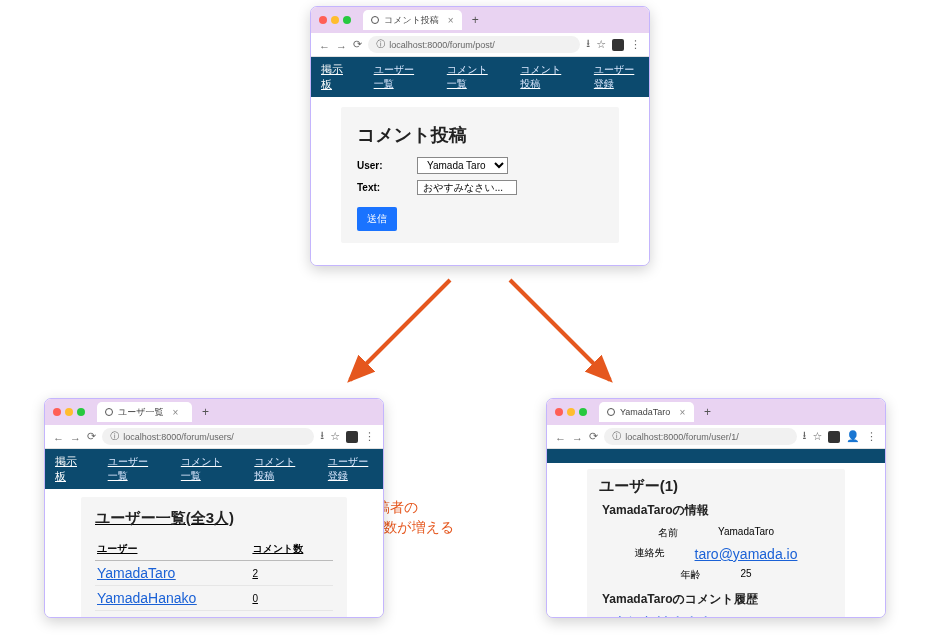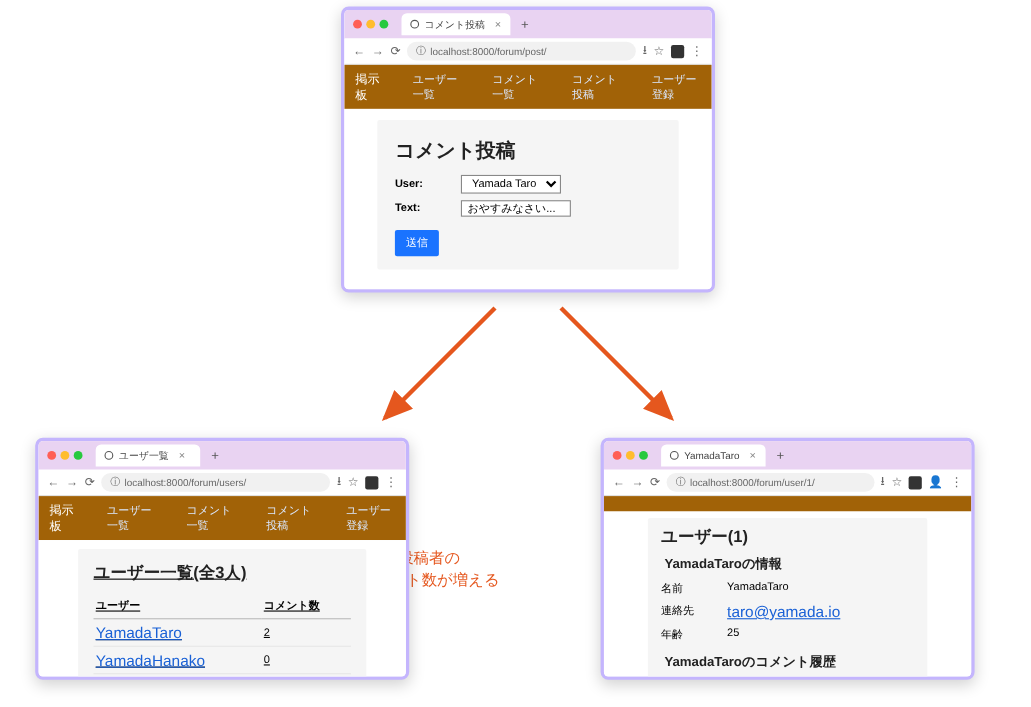--- a/index.html
+++ b/index.html
@@ -7,21 +7,21 @@
     margin: 0;
     font-family: -apple-system, "Helvetica Neue", Arial, sans-serif;
     background: #fff;
     width: 937px;
     height: 643px;
     position: relative;
     overflow: hidden;
   }
   .browser {
     position: absolute;
-    border: 3px solid #c4b5fd;
+    border: 1px solid #c4b5fd;
     border-radius: 7px;
     box-shadow: 0 4px 14px rgba(0,0,0,0.18);
     background: #fff;
     overflow: hidden;
     display: flex;
     flex-direction: column;
   }
   .tabbar {
     background: #e9d3f2;
     height: 26px;
@@ -67,27 +67,28 @@
     padding:2px 8px;
     display:flex;
     align-items:center;
     gap:4px;
     font-size:9px;
     color:#666;
   }
   .righticons { display:flex; gap:6px; align-items:center; }
   .sq { width:12px; height:12px; background:#333; border-radius:2px; }
   .navbar {
-    background:#a16207;
+    background:#0c4a6e;
     color:#fff;
     display:flex;
     align-items:center;
     padding:5px 10px;
     font-size:11px;
     gap:28px;
+    text-decoration:underline;
   }
   .navbar .brand { font-size:11px; }
   .navbar a { color:#dbe8ff; font-size:10px; }
   .content {
     flex:1;
     background:#fff;
     padding:10px 30px;
     overflow:hidden;
   }
   .card {
@@ -103,21 +104,21 @@
     font-size:10px; padding:1px 5px; border:1px solid #888; background:#fff;
   }
   .btn {
     background:#1a73ff; color:#fff; border:none; padding:5px 10px;
     font-size:10px; border-radius:2px; margin-top:6px;
   }
   table { width:100%; border-collapse:collapse; font-size:10px; }
   th { text-align:left; padding:4px 2px; border-bottom:1px solid #bbb; font-weight:600;}
   td { padding:4px 2px; border-bottom:1px solid #e6e6e6; }
   td a, .linky { color:#1a61d6; text-decoration:underline; font-size:14px;}
-  .inforow { display:flex; font-size:10px; padding:3px 0;}
+  .inforow { display:flex; font-size:10px; padding:3px 0;justify-content:center;}
   .inforow .k{ width:60px;}
   .annotation {
     position:absolute;
     color:#e5571e;
     font-size:14px;
     line-height:1.4;
     text-align:center;
     font-weight:400;
   }
   svg.arrow { position:absolute; }
@@ -208,21 +209,21 @@
       </div>
       <div class="frow">
         <label>Text:</label>
         <input type="text" style="width: 100px;" value="おやすみなさい...">
       </div>
       <button class="btn">送信</button>
     </div>
   </div>
 </div>
 
-<div class="browser" style="left:32px; top:398px; width:340px; height:220px;">
+<div class="browser" style="left:44px; top:398px; width:340px; height:220px;">
   <div class="tabbar">
     <div class="dots">
         <span class="dot r"></span>
         <span class="dot y"></span>
         <span class="dot g"></span>
       </div>
     <div class="tab">
       <span class="favi"></span>
       <span>ユーザ一覧</span>
       <span class="x">×</span>

